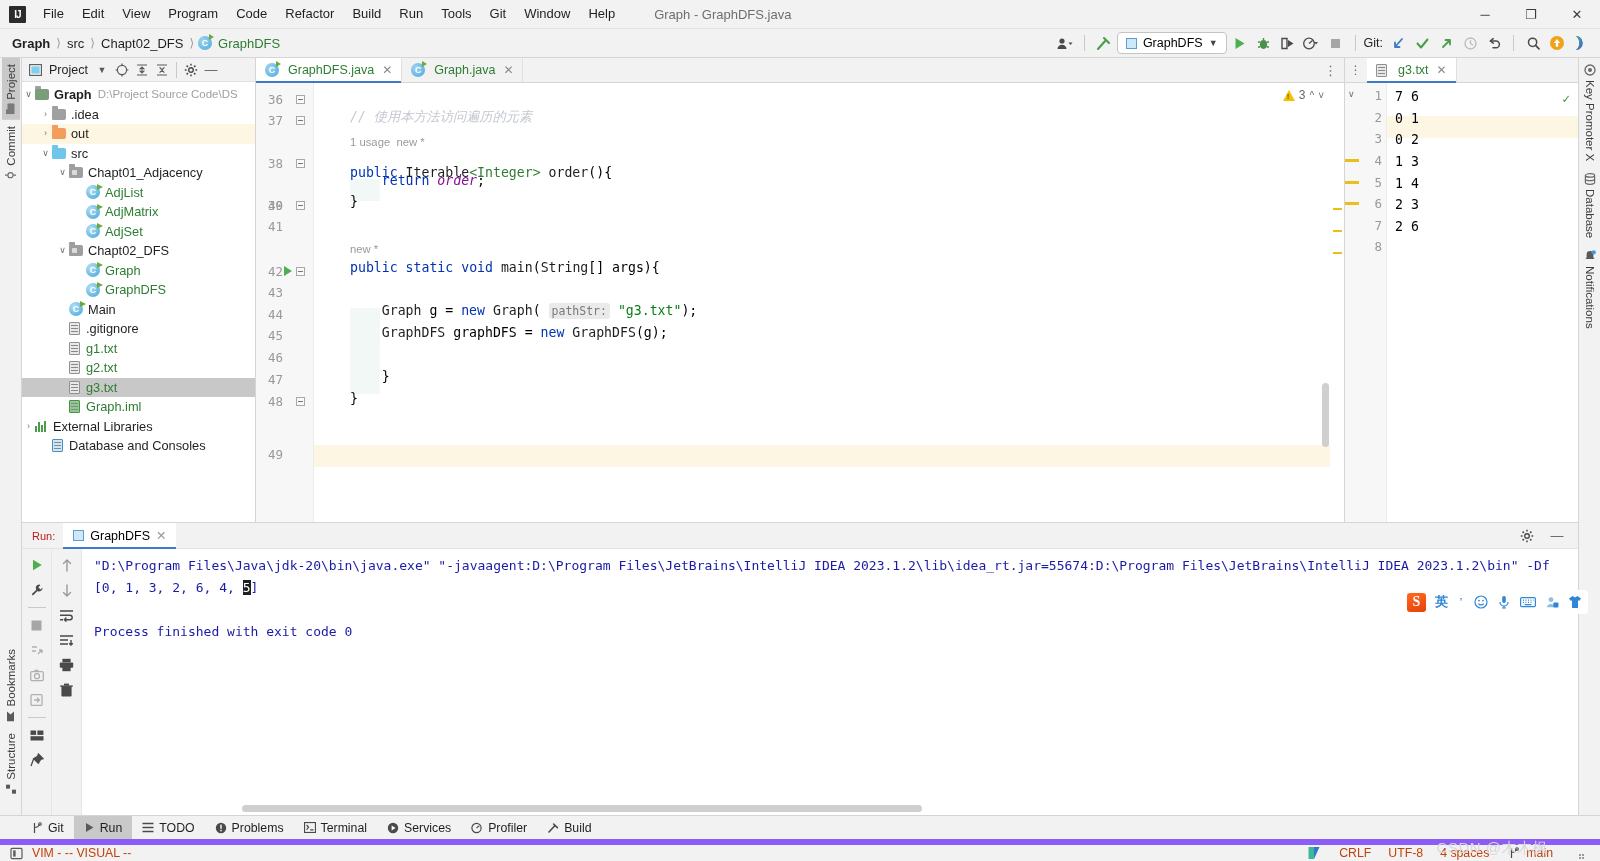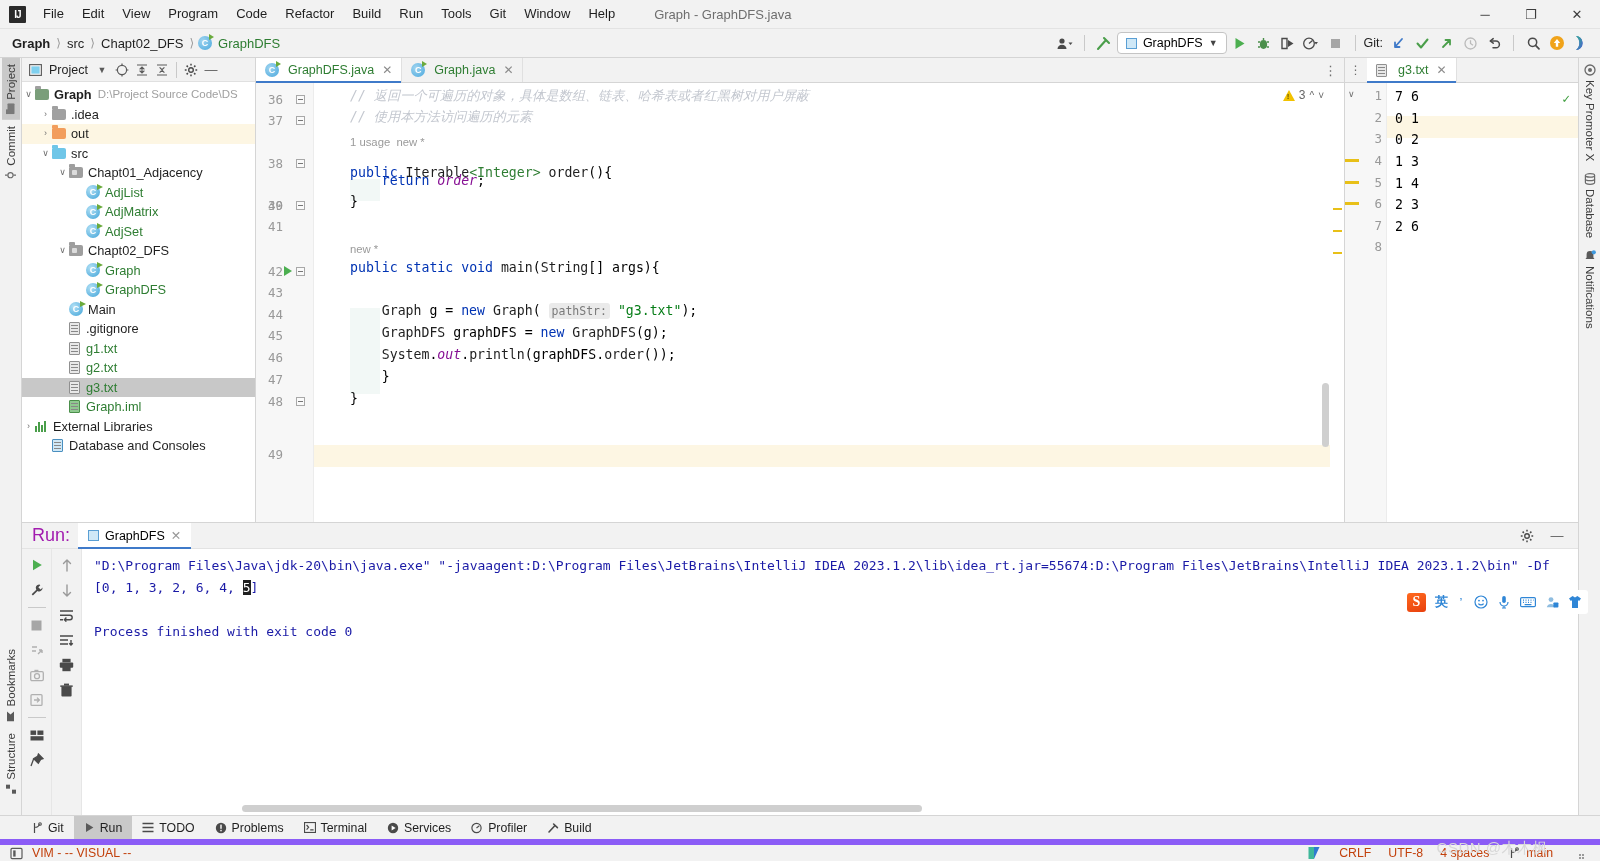--- a/index.html
+++ b/index.html
@@ -182,21 +182,21 @@
   .rpanel-tabs { height:25px; background:#f2f2f2; display:flex; align-items:stretch; border-bottom:1px solid #d5d5d5; flex:0 0 25px;}
   .rp-dots { width:22px; display:flex; align-items:center; justify-content:center; color:#6e6e6e; letter-spacing:1px; font-size:12px;}
   .rp-body { flex:1 1 auto; display:flex; position:relative; overflow:hidden;}
   .rp-gutter { width:42px; flex:0 0 42px; background:#f7f7f7; position:relative; border-right:1px solid #ececec;}
   .rp-code { flex:1 1 auto; position:relative; font-family:"DejaVu Sans Mono", monospace; font-size:13.2px; line-height:21.5px; padding-left:8px;}
   .rp-chk { position:absolute; right:8px; top:5px; color:#3c9d3c; font-size:13px;}
 
   
   .runpanel { flex:1 1 auto; display:flex; flex-direction:column; background:#fff; border-top:1px solid #d5d5d5; min-height:0;}
   .run-head { height:26px; background:#f2f2f2; display:flex; align-items:center; gap:8px; padding-left:10px; flex:0 0 26px; border-bottom:1px solid #e3e3e3;}
-  .run-lbl { font-size:18px; color:#a21caf;text-align:center;}
+  .run-lbl { font-size:11px; color:#b91c1c;text-align:center;}
   .run-tab { display:flex; align-items:center; gap:6px; padding:0 10px; height:26px; background:#fff; font-size:12.5px; position:relative;}
   .run-tab::after { content:""; position:absolute; left:0; right:0; bottom:0; height:2px; background:#3f7ac9;}
   .run-head-right { margin-left:auto; display:flex; gap:8px; padding-right:10px; color:#5a5a5a;}
   .run-body { flex:1 1 auto; display:flex; min-height:0; position:relative; background:#fff;}
   .run-tools { width:30px; flex:0 0 30px; background:#f2f2f2; display:flex; flex-direction:column; align-items:center; gap:3px; padding-top:5px; border-right:1px solid #e6e6e6;}
   .run-tools2 { width:30px; flex:0 0 30px; background:#f2f2f2; display:flex; flex-direction:column; align-items:center; gap:3px; padding-top:5px; border-right:1px solid #e6e6e6;}
   .rt-ic { width:22px;height:22px; display:flex; align-items:center; justify-content:center; color:#5c5c5c;}
   .rt-sep { width:18px; height:1px; background:#c9c9c9; margin:3px 0;}
   .console {
     flex:1 1 auto; padding:6px 0 0 12px; font-family:"DejaVu Sans Mono", monospace;
@@ -629,35 +629,33 @@
                   <div class="mn"></div>
                 </div>
               <div class="runarrow" style="top:183px;"></div>
             </div>
 
             <div class="code">
 
               <div class="indentband" style="left:36px; top:96px; width:30px; height:21.5px;"></div>
               <div class="indentband" style="left:36px; top:225px; width:30px; height:86px;"></div>
 
-              <div class="cl cmt" style="top:2px;">// 返回一个可遍历的对象，具体是数组、链表、哈希表或者红黑树对用户屏蔽</div>
               <div class="cl cmt" style="top:23px;">// 使用本方法访问遍历的元素</div>
 
               <div class="cl" style="top:48px;"><span class="hint">1 usage</span><span class="hint">&nbsp;&nbsp;</span><span class="hint">new *</span></div>
 
               <div class="cl" style="top:79px;"><span class="kw">public</span> <span class="typ">Iterable</span><span class="gen">&lt;Integer&gt;</span> <span class="meth">order</span>(){</div>
               <div class="cl" style="top:87px;">    <span class="kw">return</span> <span class="fld">order</span>;</div>
               <div class="cl" style="top:108px;">}</div>
 
               <div class="cl" style="top:155px;"><span class="hint">new *</span></div>
 
               <div class="cl" style="top:174px;"><span class="kw">public</span> <span class="kw">static</span> <span class="kw">void</span> <span class="meth">main</span>(<span class="typ">String</span>[] args){</div>
               <div class="cl" style="top:217px;">    <span class="typ">Graph</span> g = <span class="kw">new</span> <span class="typ">Graph</span>( <span class="param">pathStr:</span> <span class="str">"g3.txt"</span>);</div>
               <div class="cl" style="top:239px;">    <span class="typ">GraphDFS</span> graphDFS = <span class="kw">new</span> <span class="typ">GraphDFS</span>(g);</div>
-              <div class="cl" style="top:261px;">    <span class="typ">System</span>.<span class="fld">out</span>.<span class="meth">println</span>(graphDFS.<span class="meth">order</span>());</div>
               <div class="cl" style="top:283px;">    }</div>
               <div class="cl" style="top:305px;">}</div>
 
               <div class="warnbar">
                 <div class="wline" style="top:125px;"></div>
                 <div class="wline" style="top:147px;"></div>
                 <div class="wline" style="top:169px;"></div>
               </div>
               <div class="vscroll" style="top:300px; height:64px;"></div>
             </div>

